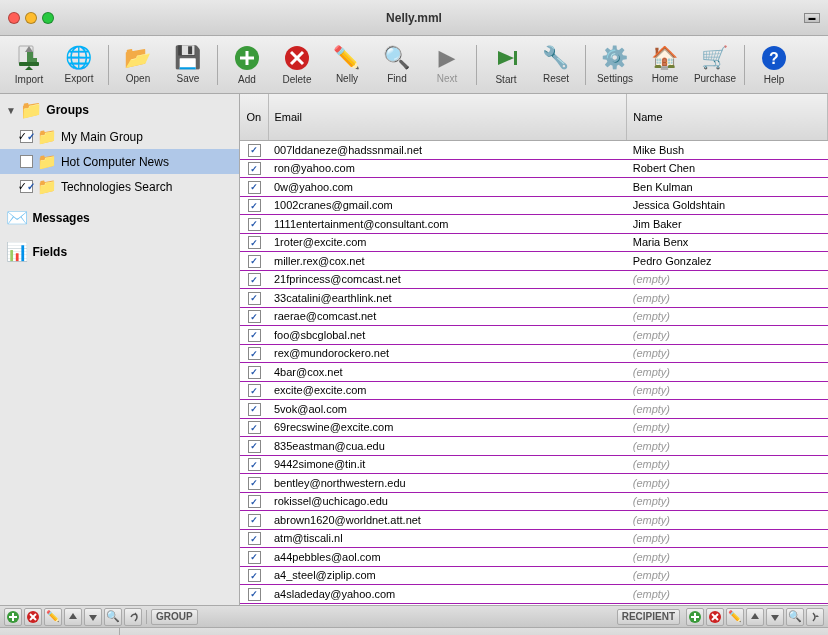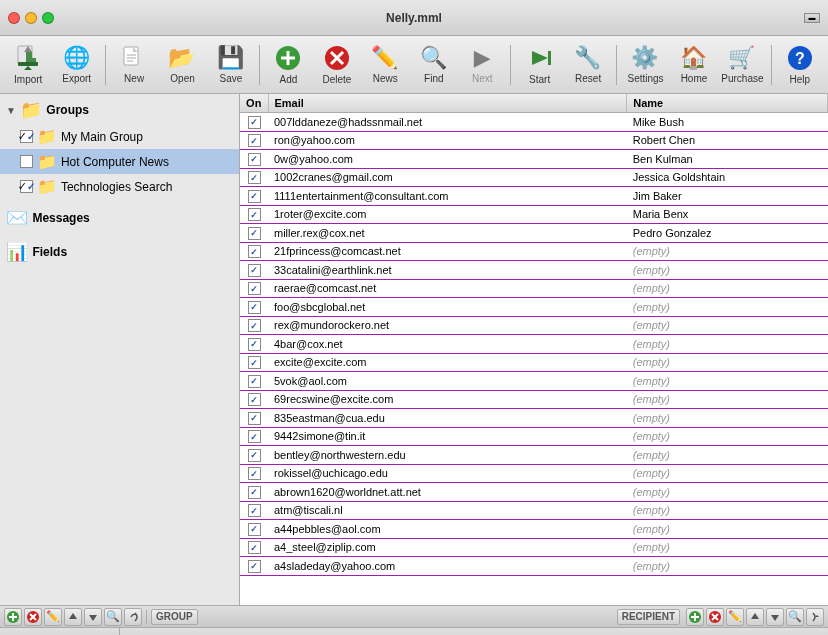--- a/index.html
+++ b/index.html
@@ -111,23 +111,23 @@
     
     .email-table {
       width: 100%;
       border-collapse: collapse;
       font-size: 11px;
     }
     .email-table thead th {
       background: linear-gradient(to bottom, #f0f0f0, #d8d8d8);
       border-bottom: 1px solid #aaa;
       border-right: 1px solid #bbb;
-      padding: 3px 6px;
+      padding: 17px 6px;
       text-align: left;
-      font-weight: bold;
+      font-weight: normal;
       position: sticky;
       top: 0;
       z-index: 1;
     }
     .email-table thead th.on-col { width: 28px; text-align: center; }
     .email-table tbody tr { border-bottom: 1px solid #a21caf; }
     .email-table tbody tr.selected { background: #4d90fe; color: white; }
     .email-table tbody tr.selected td { color: white; }
     .email-table tbody td { padding: 2px 6px; }
     .email-table tbody td.on-col { text-align: center; width: 28px; }
@@ -195,32 +195,20 @@
     </div>
     <span class="tool-btn-label">Import</span>
   </div>
 
   <div class="tool-btn">
     <div style="font-size:22px;">🌐</div>
     <span class="tool-btn-label">Export</span>
   </div>
   <div class="toolbar-sep"></div>
 
-  <div class="tool-btn">
-    <div style="position:relative;width:26px;height:26px;">
-      <svg width="26" height="26" viewBox="0 0 26 26">
-        <rect x="3" y="2" width="14" height="18" rx="1" fill="white" stroke="#aaa" stroke-width="1"></rect>
-        <polygon points="12,2 17,7 12,7" fill="#ccc"></polygon>
-        <line x1="6" y1="10" x2="15" y2="10" stroke="#aaa" stroke-width="1"></line>
-        <line x1="6" y1="13" x2="15" y2="13" stroke="#aaa" stroke-width="1"></line>
-        <line x1="6" y1="16" x2="12" y2="16" stroke="#aaa" stroke-width="1"></line>
-      </svg>
-    </div>
-    <span class="tool-btn-label">New</span>
-  </div>
 
   <div class="tool-btn">
     <div style="font-size:22px;">📂</div>
     <span class="tool-btn-label">Open</span>
   </div>
 
   <div class="tool-btn">
     <div style="font-size:22px;">💾</div>
     <span class="tool-btn-label">Save</span>
   </div>
@@ -243,21 +231,21 @@
         <circle cx="14" cy="14" r="12" fill="#cc2222"></circle>
         <line x1="8" y1="8" x2="20" y2="20" stroke="white" stroke-width="3"></line>
         <line x1="20" y1="8" x2="8" y2="20" stroke="white" stroke-width="3"></line>
       </svg>
     </div>
     <span class="tool-btn-label">Delete</span>
   </div>
 
   <div class="tool-btn">
     <div style="font-size:22px;">✏️</div>
-    <span class="tool-btn-label">News</span>
+    <span class="tool-btn-label">Nelly</span>
   </div>
 
   <div class="tool-btn">
     <div style="font-size:22px;">🔍</div>
     <span class="tool-btn-label">Find</span>
   </div>
 
   <div class="tool-btn" style="opacity:0.45;">
     <div style="font-size:22px;">▶</div>
     <span class="tool-btn-label">Next</span>

